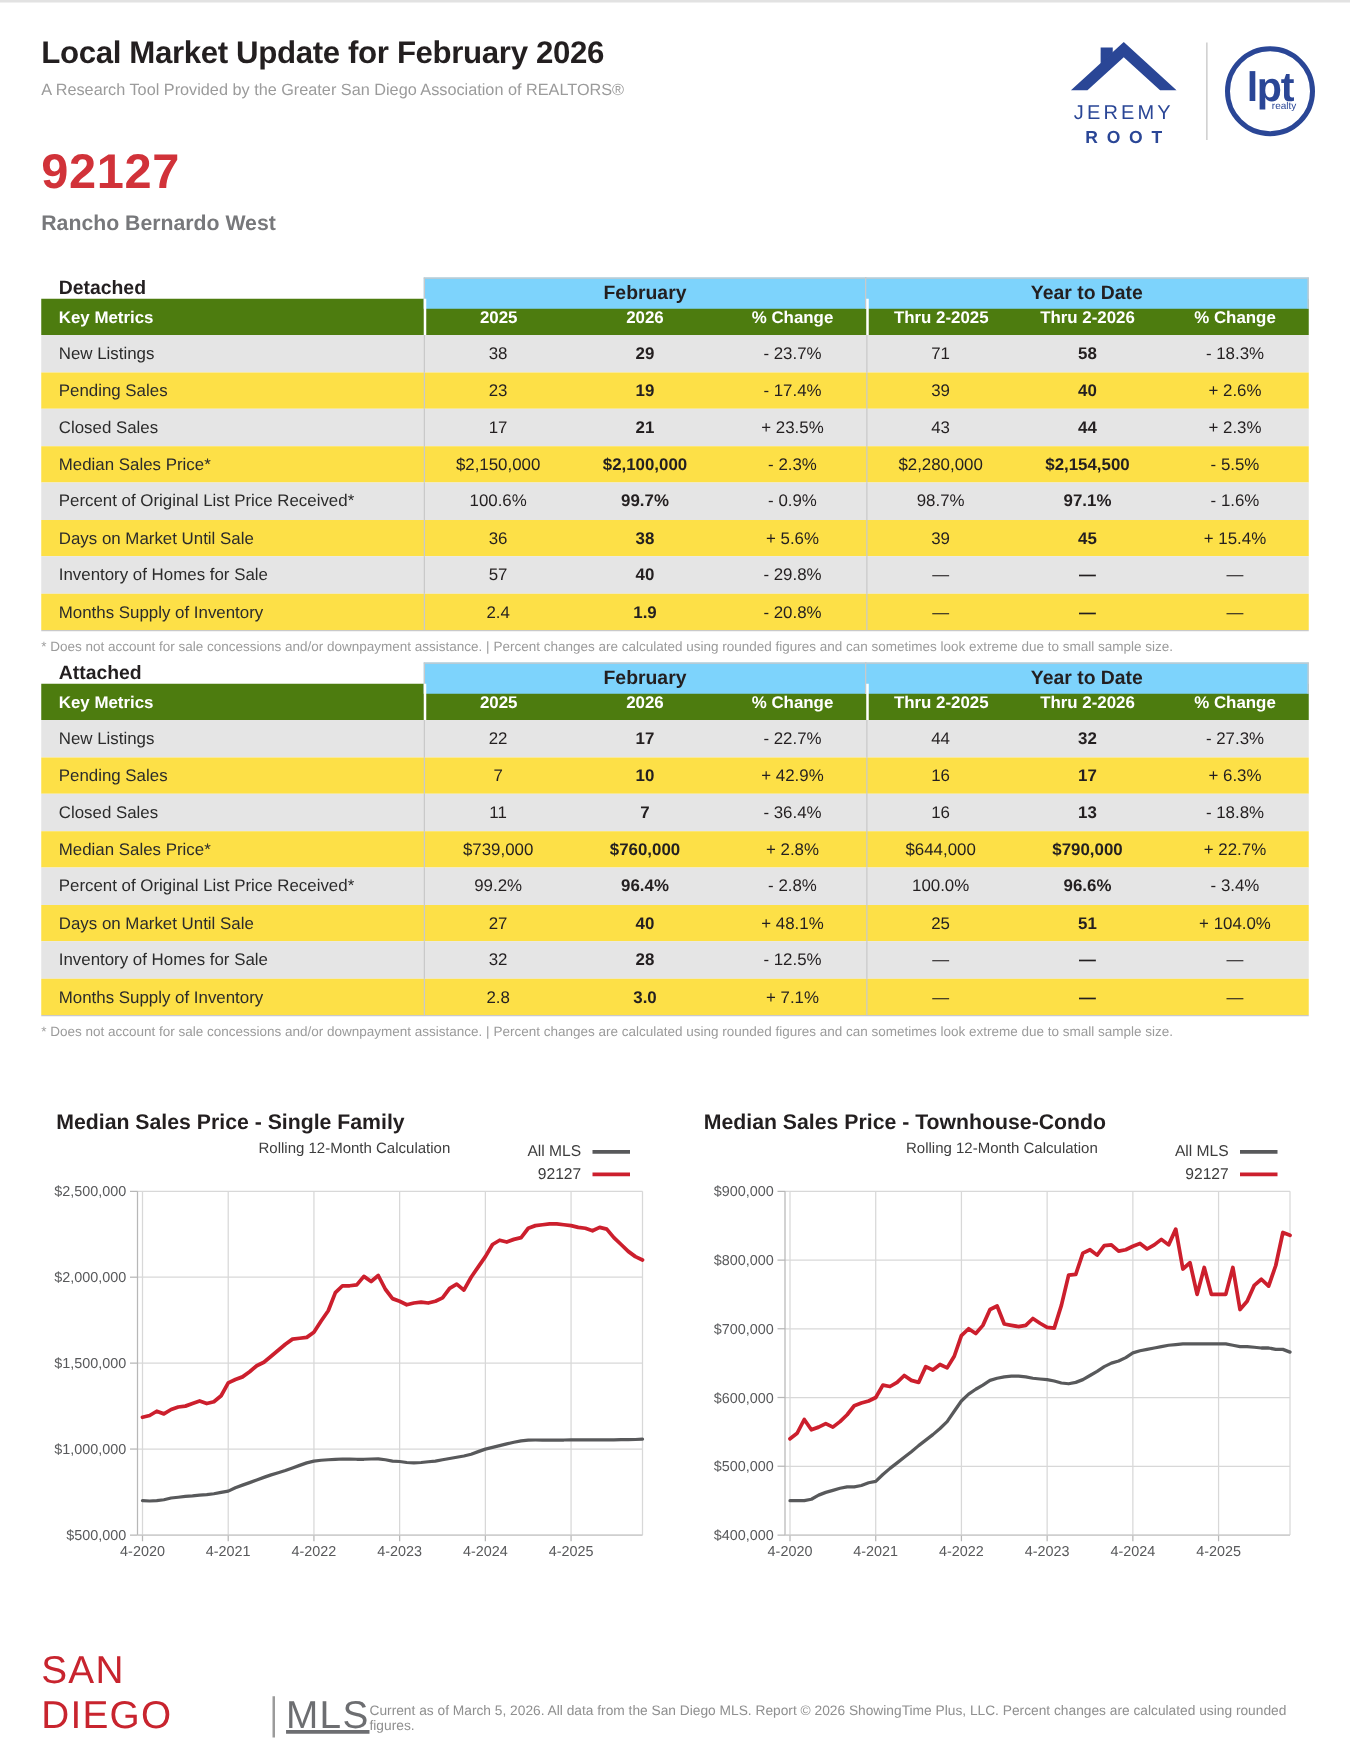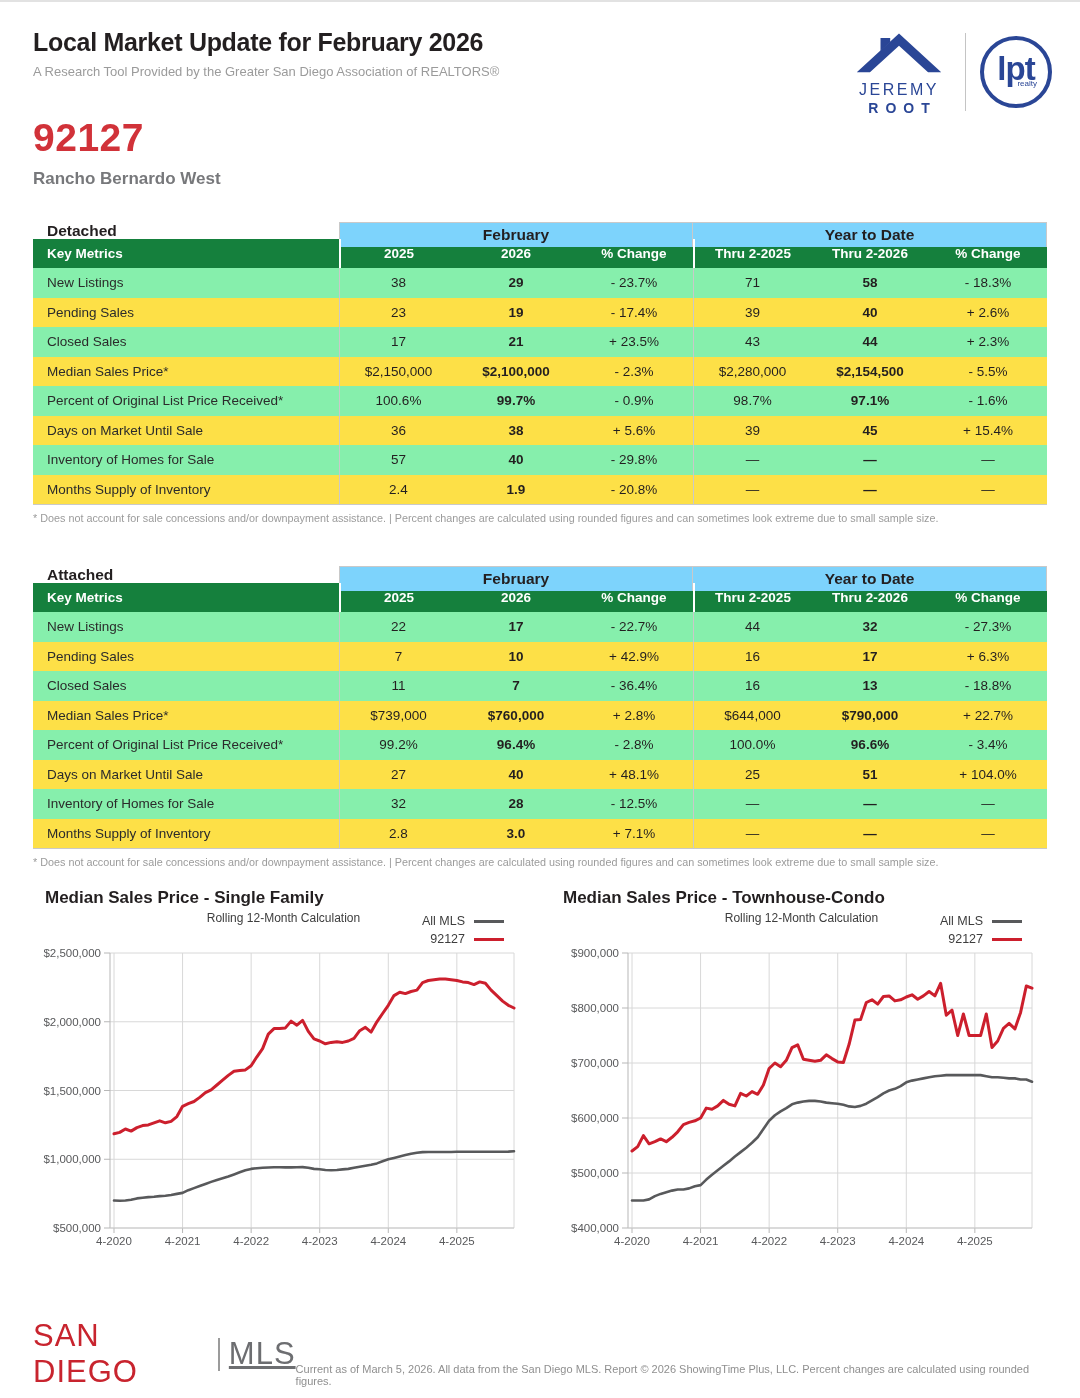--- a/index.html
+++ b/index.html
@@ -21,51 +21,51 @@
   .brand-divider { width:1px; height:78px; background:#c4c4c4; }
   .lpt { position:relative; width:72px; height:72px; border:4px solid #2a4696; border-radius:50%; display:flex; align-items:center; justify-content:center; }
   .lpt-text { font-size:33px; font-weight:bold; color:#2a4696; letter-spacing:-1px; margin-top:-6px; }
   .lpt-sub { position:absolute; right:11px; bottom:16px; font-size:8px; color:#2a4696; }
   
   .zipblock { position:absolute; top:114px; left:33px; }
   .zip { font-size:39px; font-weight:bold; color:#d13239; letter-spacing:0.5px; }
   .areaname { font-size:17px; font-weight:bold; color:#77787b; margin-top:9px; }
   
   .mtable { position:absolute; left:33px; width:1014px; }
-  .t1 { top:220px; } .t2 { top:564px; }
+  .t1 { top:220px; } .t2 { top:528px; }
   .t-grouprow { display:grid; grid-template-columns:306px 354px 354px; height:17px; }
   .t-section { font-size:15.5px; font-weight:bold; display:flex; align-items:flex-end; padding:0 0 7px 14px; }
   .t-group { border:1px solid #c9c9c9; border-bottom:none; font-size:15.5px; font-weight:bold; display:flex; align-items:center; justify-content:center; background:#7dd3fc; }
   .t-group.g2 { margin-left:-1px; }
-  .t-redband { display:grid; grid-template-columns:306px repeat(6,118px); height:29px; background:#15803d; color:#fff; font-weight:bold; font-size:13.5px; }
+  .t-redband { display:grid; grid-template-columns:306px repeat(6,118px); height:29px; background:#4d7c0f; color:#fff; font-weight:bold; font-size:13.5px; }
   .rb-metric { display:flex; align-items:center; padding-left:14px; }
   .rb-col { display:flex; align-items:center; justify-content:center; }
   .rb-col.gsep { border-left:2px solid #fff; }
   .t-body { border-bottom:1px solid #c9c9c9; }
-  .t-row { display:grid; grid-template-columns:306px repeat(6,118px); height:29.5px; background:#86efac; font-size:13.5px; }
+  .t-row { display:grid; grid-template-columns:306px repeat(6,118px); height:29.5px; background:#e5e5e5; font-size:13.5px; }
   .t-row.alt { background:#fde047; }
   .c-metric { display:flex; align-items:center; padding-left:14px; color:#2b2b2b; }
   .c-val { display:flex; align-items:center; justify-content:center; }
   .c-val.sep { border-left:1px solid #c9c9c9; }
   .c-val.bold { font-weight:bold; }
   .t-footnote { margin-top:7px; font-size:10.8px; color:#9b9b9b; }
   
   .chartcard { position:absolute; top:886px; width:482px; }
   .cc-left { left:40px; } .cc-right { left:558px; }
   .c-title { font-size:17px; font-weight:bold; padding-left:5px; }
   .c-subtitle { font-size:12px; color:#3d3d3d; margin-top:3px; padding-left:5px;text-align:center; }
   .c-legend { position:absolute; top:26px; right:18px; text-align:right; }
   .legend-item { display:flex; align-items:center; justify-content:flex-end; margin-bottom:4px; }
   .legend-label { font-size:12.5px; color:#3d3d3d; }
   .legend-swatch { display:inline-block; width:30px; height:3px; margin-left:9px; }
   .chart-svg { display:block; margin-top:16px; }
   .chart-svg text { font-family:"Liberation Sans", sans-serif; font-size:11.5px; fill:#58595b; }
   
   .footer { position:absolute; left:33px; right:33px; top:1316px; display:flex; justify-content:space-between; align-items:flex-end; }
-  .f-logo { display:flex; align-items:center; }
+  .f-logo { display:flex; align-items:flex-end; }
   .f-sd { font-size:31px; color:#c8242e; letter-spacing:1px; font-weight:normal; }
   .f-bar { width:2px; height:33px; background:#9b9b9b; margin:0 9px 0 11px; }
   .f-mls { font-size:31px; color:#6d6e71; letter-spacing:1px;text-decoration:underline; }
   .f-disclaimer { font-size:11px; color:#8f8f8f; padding-bottom:3px; }
 </style>
 </head>
 <body>
 
 <div class="page">
 

